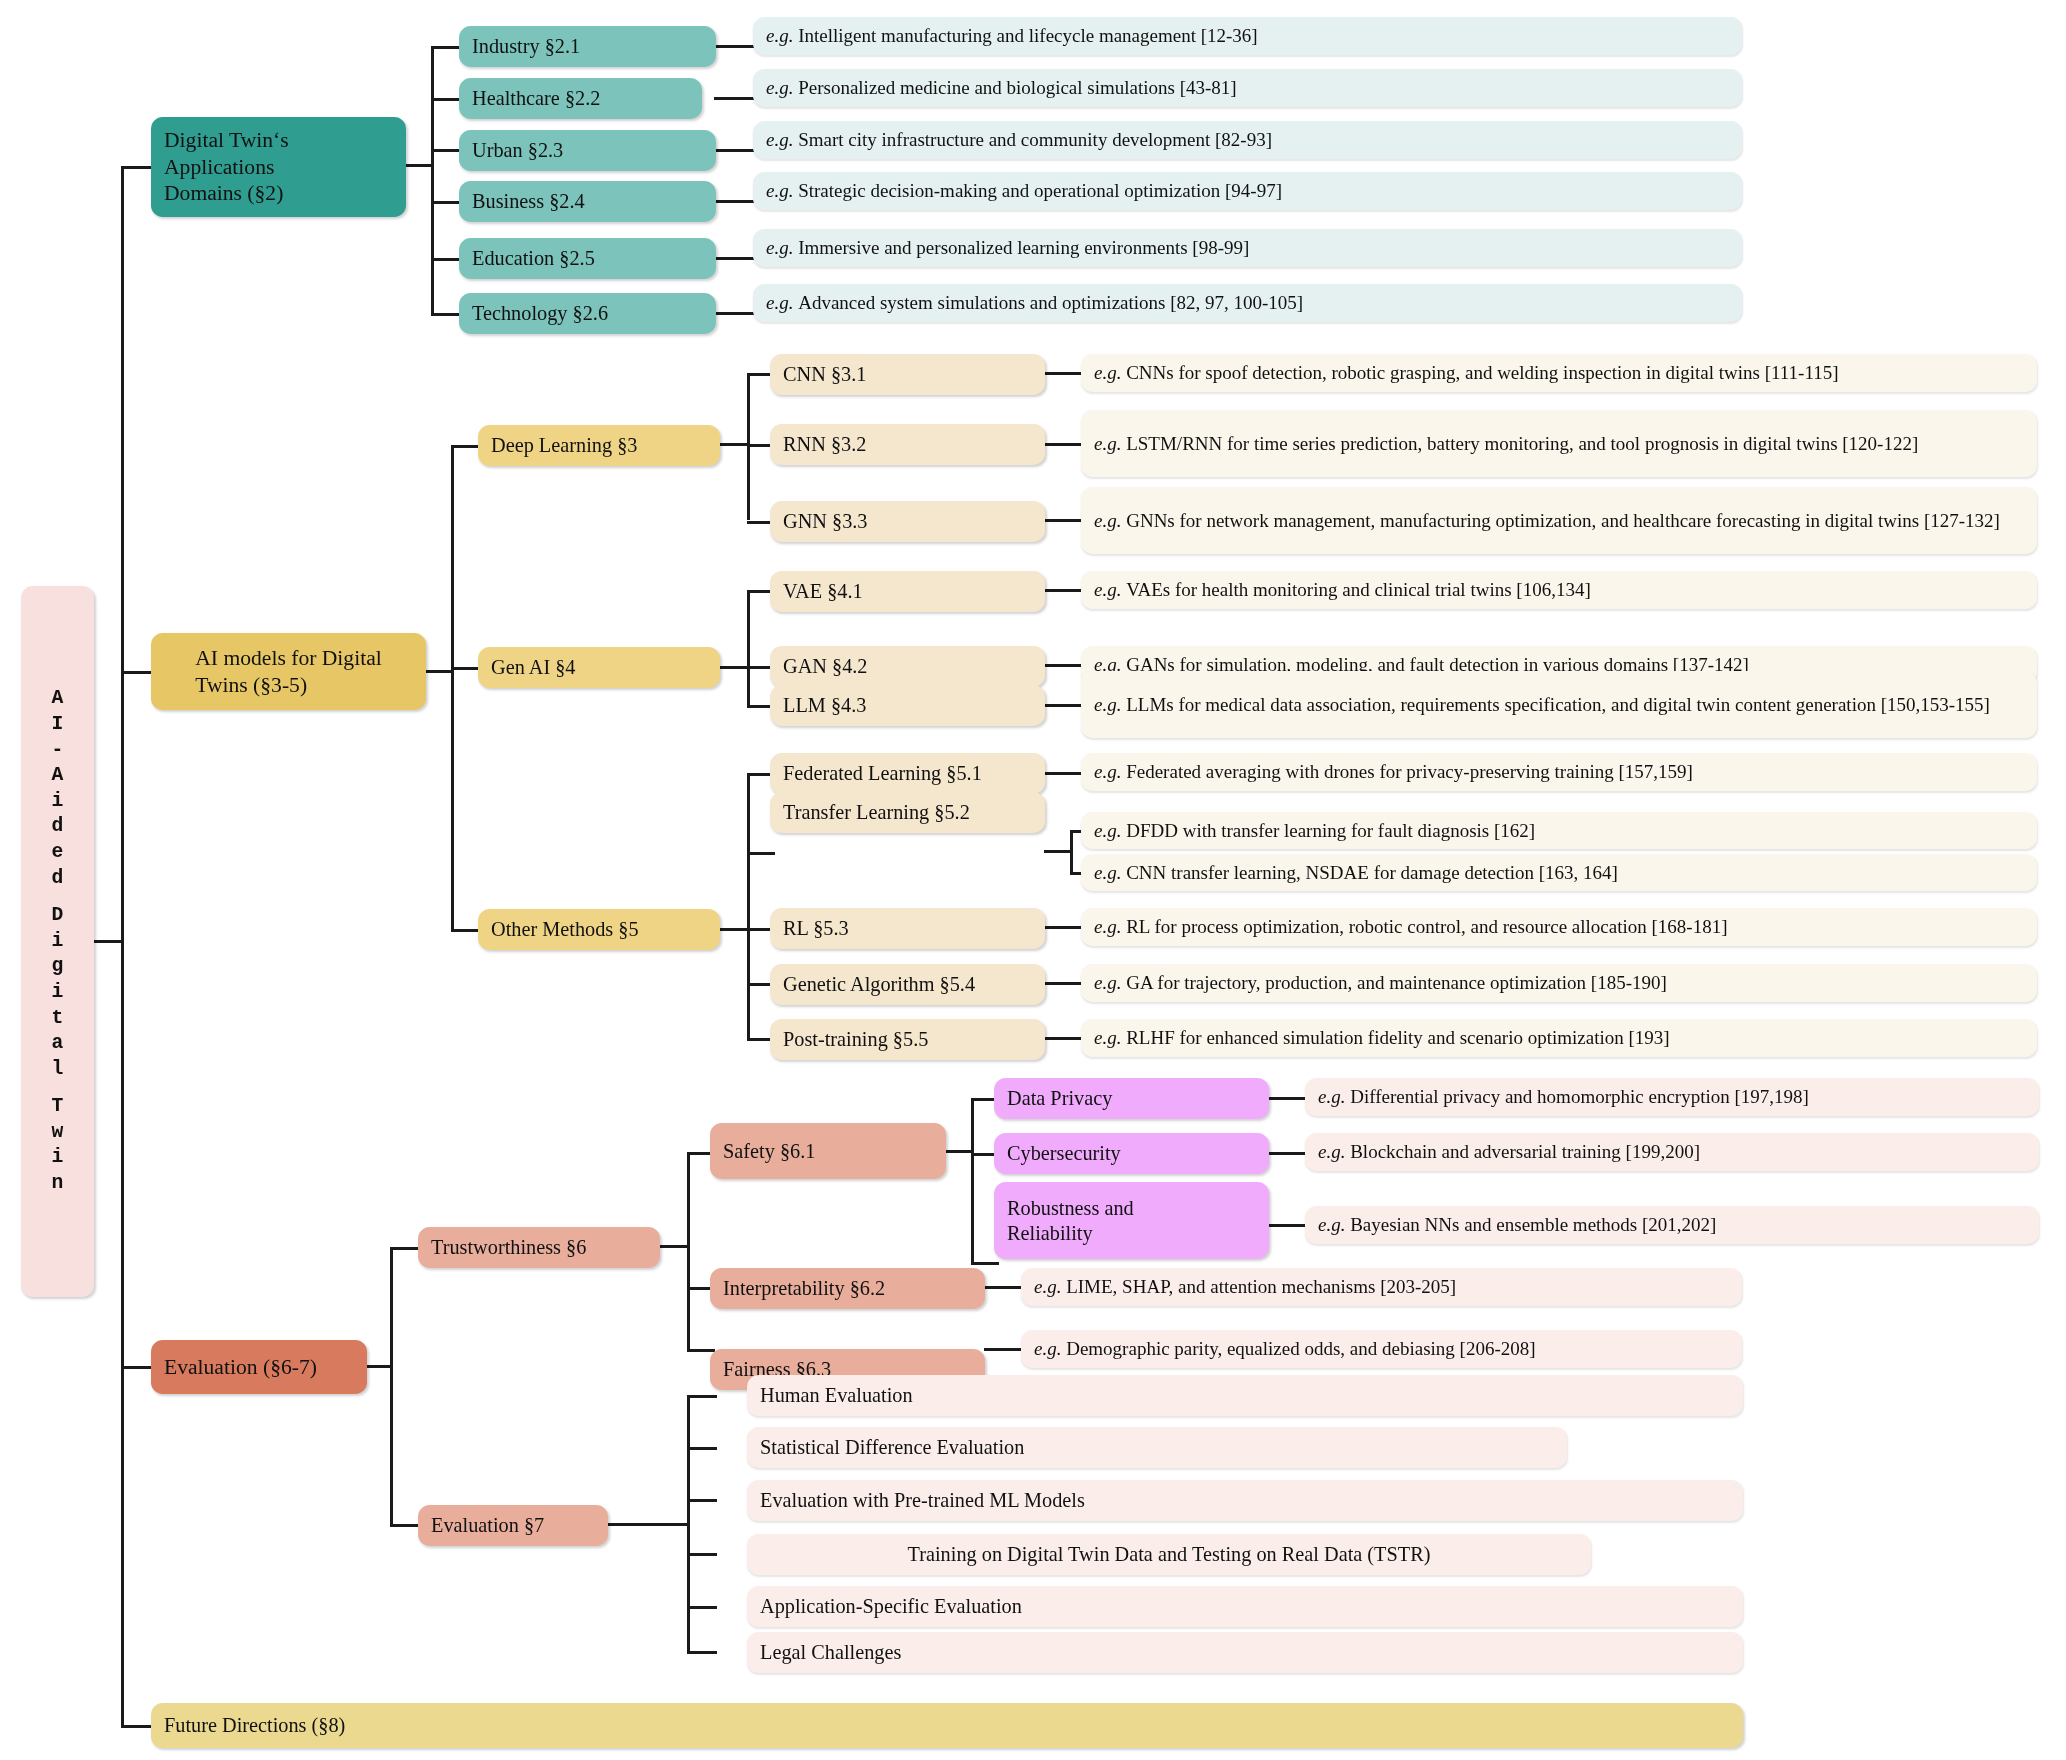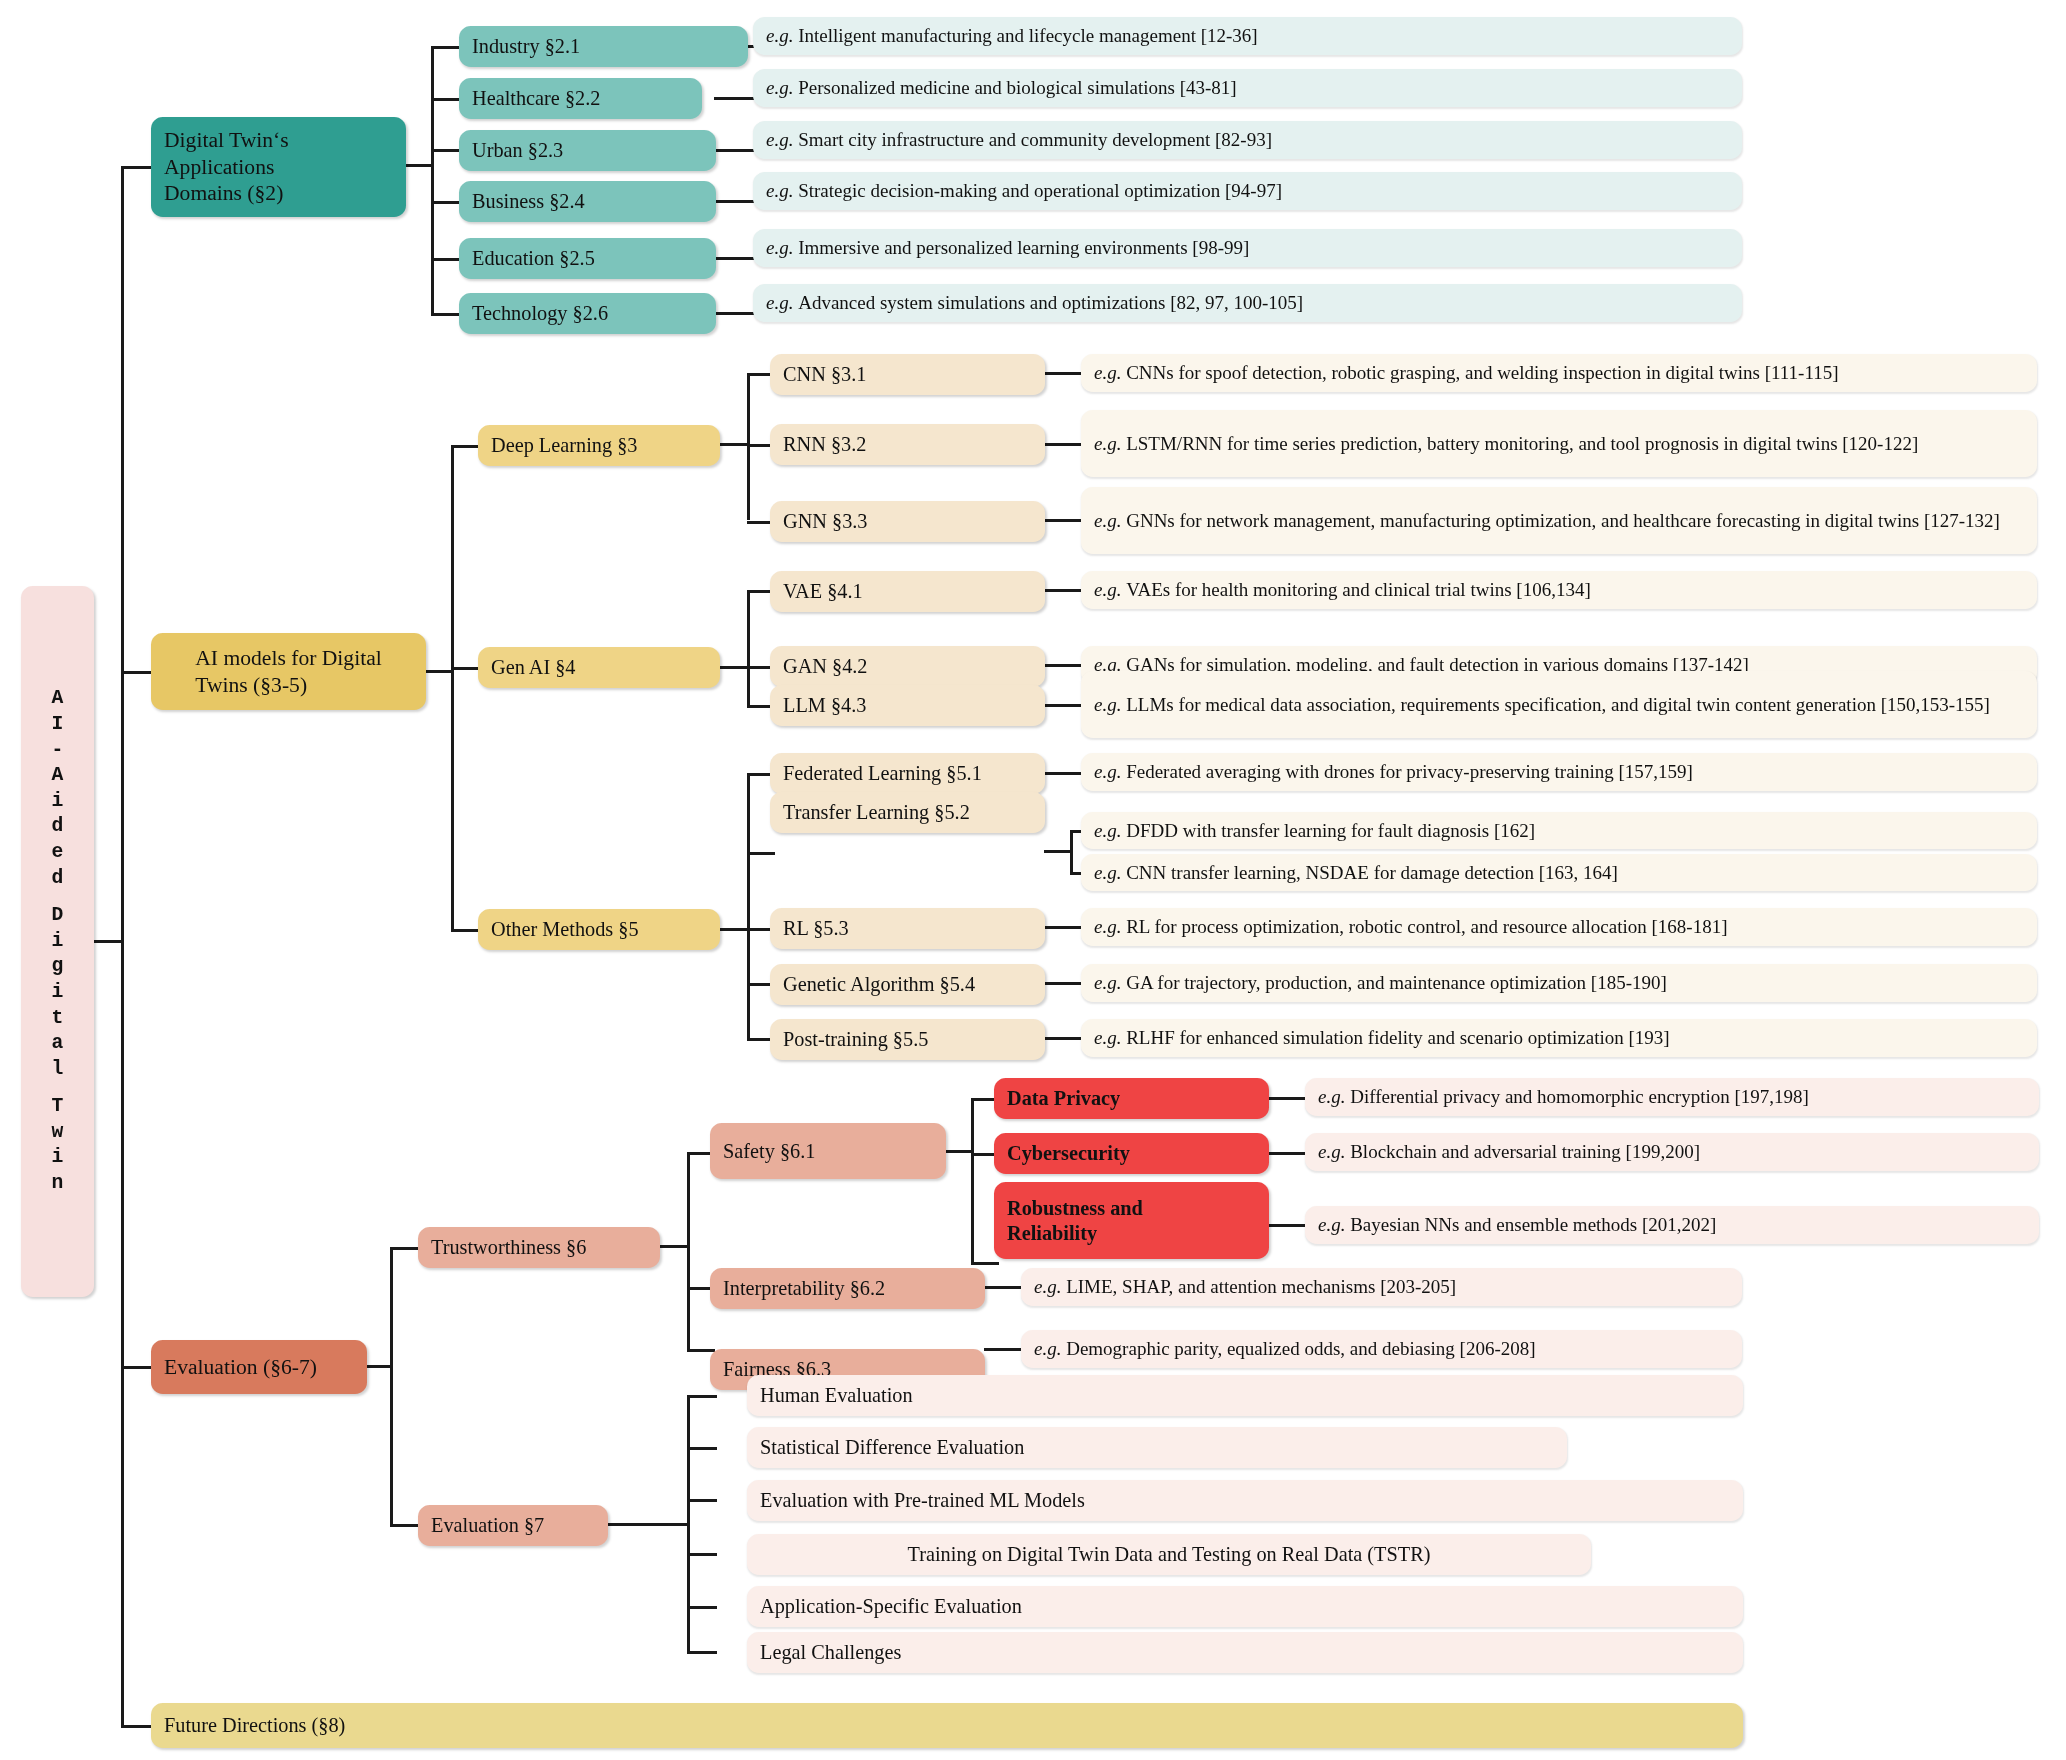--- a/index.html
+++ b/index.html
@@ -36,21 +36,21 @@
   .c-teal-mid  { background: #7cc4bb; }
   .c-teal-lite { background: #e4f1f0; box-shadow: 0.7px 1.3px 2px rgba(0,0,0,0.10); }
 
   .c-gold-dark { background: #e7c765; justify-content: center; }
   .c-gold-mid  { background: #efd486; }
   .c-tan-mid   { background: #f5e6ce; }
   .c-tan-lite  { background: #fbf6ec; box-shadow: 0.7px 1.3px 2px rgba(0,0,0,0.10); }
 
   .c-red-dark  { background: #d87a5d; }
   .c-salmon    { background: #e8ae9b; }
-  .c-pink-mid  { background: #ef4444; font-weight: bold; }
+  .c-pink-mid  { background: #f0abfc; }
   .c-pink-lite { background: #fbeeea; box-shadow: 0.7px 1.3px 2px rgba(0,0,0,0.10); }
 
   .c-yellow-bar{ background: #ead98f; }
 
   
   .fs-lg  { font-size: 21.6px; }
   .fs-md  { font-size: 20.3px; }
   .fs-sm  { font-size: 19px; }
 
   
@@ -116,21 +116,21 @@
       <div>Digital Twin‘s</div>
       <div>Applications</div>
       <div>Domains (§2)</div>
     </div>
   </div>
 
   <div class="ln h" style="left:405px; top:164px; width:29px;"></div>
   <div class="ln v" style="left:431px; top:46px; height:269px;"></div>
 
   <div class="ln h" style="left:431px; top:46px; width:30px;"></div>
-  <div class="node c-teal-mid fs-md" style="left:459px; top:26px; width:289px; height:41px;">
+  <div class="node c-teal-mid fs-md" style="left:459px; top:26px; width:257px; height:41px;">
     <span>Industry §2.1</span>
   </div>
   <div class="ln h" style="left:714px; top:45px; width:45px;"></div>
   <div class="node c-teal-lite fs-sm" style="left:753px; top:17px; width:989px; height:38px;">
     <span class="ital">e.g.</span>&nbsp;<span>Intelligent manufacturing and lifecycle management [12-36]</span>
   </div>
 
   <div class="ln h" style="left:431px; top:98px; width:30px;"></div>
   <div class="node c-teal-mid fs-md" style="left:459px; top:78px; width:243px; height:41px;">
     <span>Healthcare §2.2</span>

